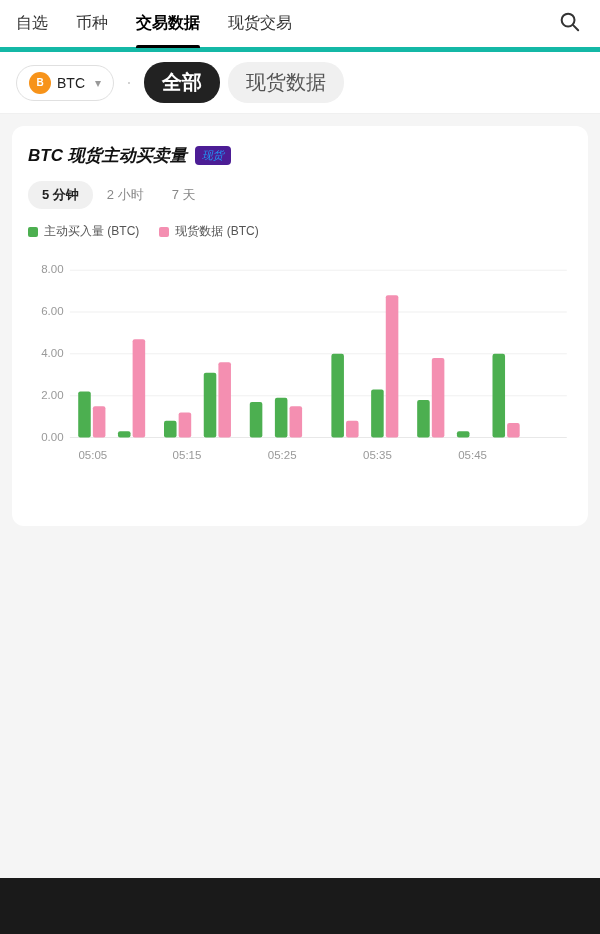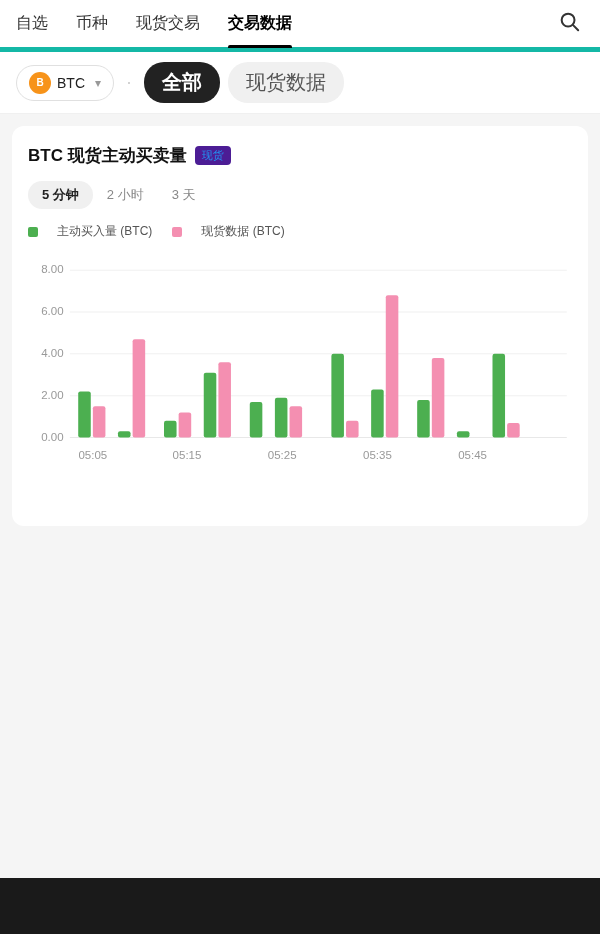--- a/index.html
+++ b/index.html
@@ -131,20 +131,21 @@
     .chart-card {
       background: #fff;
       border-radius: 12px;
       padding: 18px 16px 16px;
     }
     .chart-title-row {
       display: flex;
       align-items: center;
       gap: 8px;
       margin-bottom: 14px;
+      font-style: italic;
     }
     .chart-title {
       font-size: 17px;
       font-weight: 600;
       color: #111;
     }
     .spot-badge {
       background: #4c1d95;
       color: #2196f3;
       font-size: 11px;
@@ -174,21 +175,21 @@
 
     
     .legend {
       display: flex;
       gap: 20px;
       margin-bottom: 10px;
     }
     .legend-item {
       display: flex;
       align-items: center;
-      gap: 19px;
+      gap: 6px;
       font-size: 12px;
       color: #555;
     }
     .legend-dot {
       width: 10px;
       height: 10px;
       border-radius: 2px;
     }
 
     
@@ -216,25 +217,25 @@
 <body>
 
 <div class="nav-bar">
   <div class="nav-tabs">
     <div class="nav-tab">
       <span>自选</span>
     </div>
     <div class="nav-tab">
       <span>币种</span>
     </div>
+    <div class="nav-tab active">
+      <span>交易数据</span>
+    </div>
     <div class="nav-tab">
       <span>现货交易</span>
-    </div>
-    <div class="nav-tab active">
-      <span>交易数据</span>
     </div>
   </div>
   <div class="nav-search">
     <svg width="22" height="22" viewBox="0 0 24 24" fill="none" stroke="#333" stroke-width="2.2" stroke-linecap="round">
       <circle cx="11" cy="11" r="7"></circle>
       <line x1="16.5" y1="16.5" x2="22" y2="22"></line>
     </svg>
   </div>
 </div>
 
@@ -266,21 +267,21 @@
     </div>
 
     <div class="time-tabs">
       <div class="time-tab active">
         <span>5 分钟</span>
       </div>
       <div class="time-tab">
         <span>2 小时</span>
       </div>
       <div class="time-tab">
-        <span>3 天</span>
+        <span>7 天</span>
       </div>
     </div>
 
     <div class="legend">
       <div class="legend-item">
         <div class="legend-dot" style="background:#4caf50;"></div>
         <span>主动买入量 (BTC)</span>
       </div>
       <div class="legend-item">
         <div class="legend-dot" style="background:#f48fb1;"></div>

